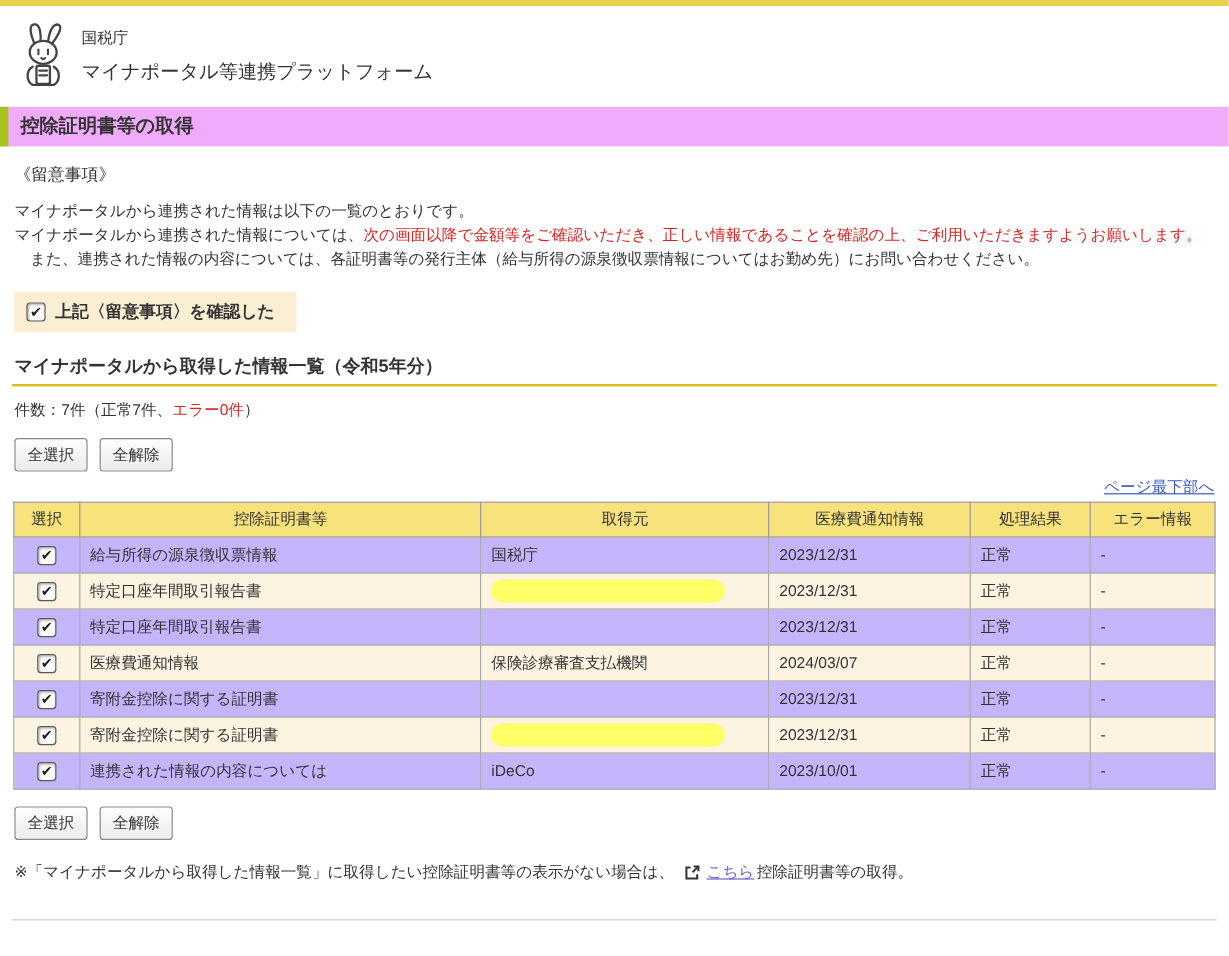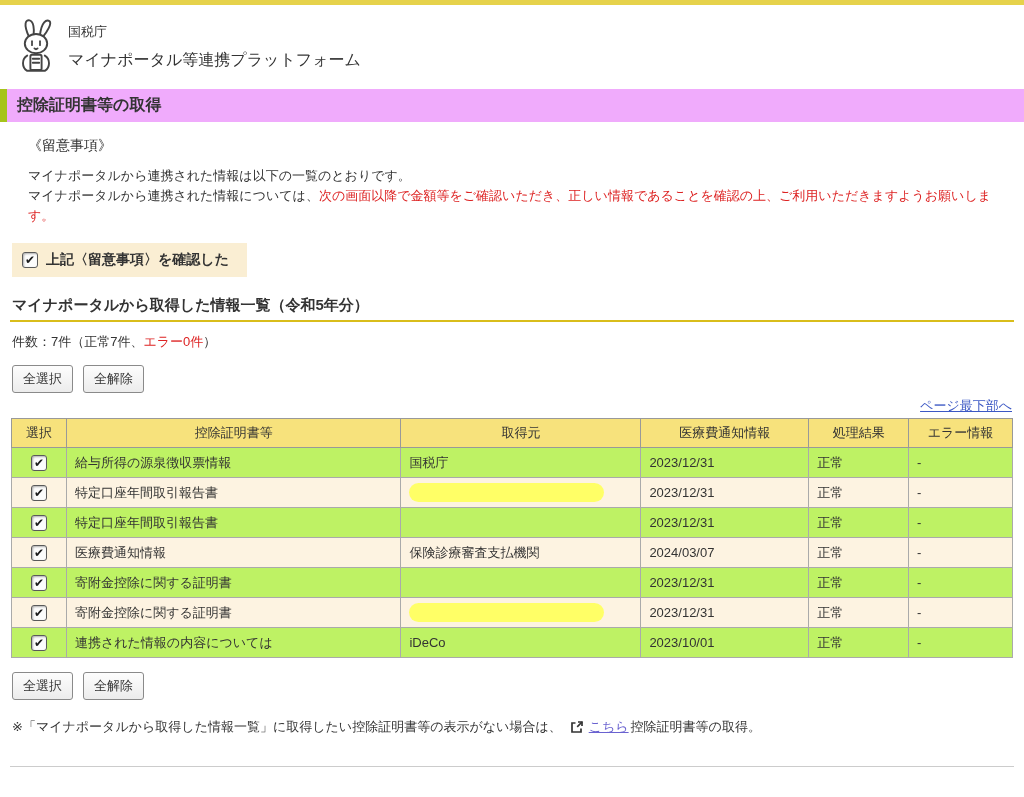--- a/index.html
+++ b/index.html
@@ -16,21 +16,21 @@
   .site-titles { padding-top:6px; }
   .agency { font-size:13px; color:#333; }
   .platform { font-size:16px; color:#333; margin-top:9px; }
 
   .page-title {
     margin-top:8px; background:#f0abfc;
     border-left:7px solid var(--accent-green,#a6c41c);
     font-size:16px; padding:6px 0 6px 10px; color:#333;
   }
 
-  .notice { padding:13px 12px 0; line-height:1.55;margin-left:16px; }
+  .notice { padding:13px 12px 0; line-height:1.55; }
   .notice-heading { font-size:14px; margin-bottom:9px; }
   .red { color:var(--error-red,#dd2222); }
 
   .confirm-box {
     margin:17px 0 0 12px; display:inline-flex; align-items:center; gap:8px;
     background:var(--confirm-bg,#faeed3); padding:8px 18px 8px 10px;
     font-weight:bold; font-size:14px;
   }
 
   .section-title {
@@ -49,21 +49,21 @@
 
   .to-bottom-row { margin:4px 12px 0; text-align:right; font-size:13px; }
   a.link { color:var(--link-blue,#3c58c4); text-decoration:underline; cursor:pointer; }
   a.link-purple { color:var(--link-purple,#6a62d0); text-decoration:underline; cursor:pointer; }
 
   table.info-table { width:1002px; margin:3px 11px 0; border-collapse:collapse; font-size:13px; }
   .info-table th {
     background:var(--table-header-bg,#f7e27c); border:1px solid #999;
     padding:5px 4px; font-weight:normal; text-align:center; color:#333;
   }
-  .info-table td { border:1px solid #aaa; padding:5px 8px; height:30px; vertical-align:middle; background:#bef264; }
+  .info-table td { border:1px solid #aaa; padding:5px 8px; height:30px; vertical-align:middle; background:#c4b5fd; }
   .info-table tr.alt td { background:var(--row-alt-bg,#fdf3e1); }
   .col-select { width:55px; text-align:center; }
   .col-name { width:335px; }
   .col-source { width:240px; }
   .col-date { width:168px; }
   .col-result { width:100px; }
   .col-error { width:104px; }
 
   .cb {
     display:inline-flex; width:16px; height:16px; align-items:center; justify-content:center;
@@ -111,20 +111,21 @@
     <div class="platform">マイナポータル等連携プラットフォーム</div>
   </div>
 </header>
 
 <h1 class="page-title">控除証明書等の取得</h1>
 
 <section class="notice">
   <div class="notice-heading">《留意事項》</div>
   <div>マイナポータルから連携された情報は以下の一覧のとおりです。</div>
   <div><span>マイナポータルから連携された情報については、</span><span class="red">次の画面以降で金額等をご確認いただき、正しい情報であることを確認の上、ご利用いただきますようお願いします。</span></div>
+  <div>　また、連携された情報の内容については、各証明書等の発行主体（給与所得の源泉徴収票情報についてはお勤め先）にお問い合わせください。</div>
 </section>
 
 <div class="confirm-box">
   <span class="cb checked"></span>
   <span>上記〈留意事項〉を確認した</span>
 </div>
 
 <h2 class="section-title">マイナポータルから取得した情報一覧（令和5年分）</h2>
 
 <div class="count-line"><span>件数：7件（正常7件、</span><span class="red">エラー0件</span><span>）</span></div>

